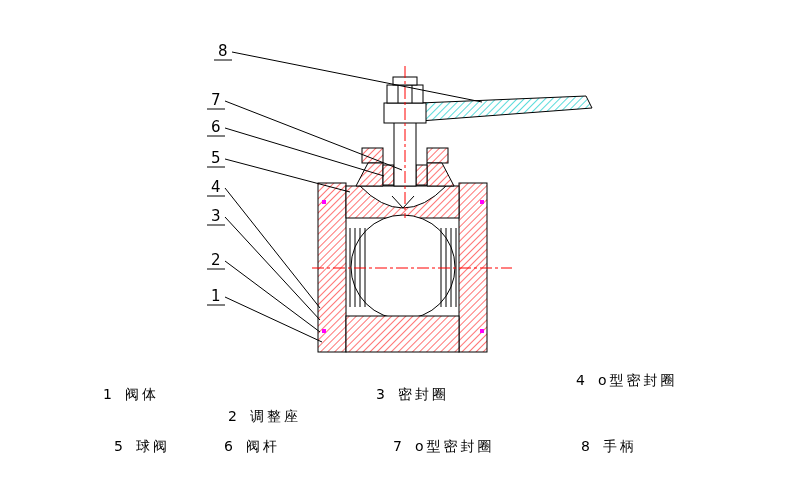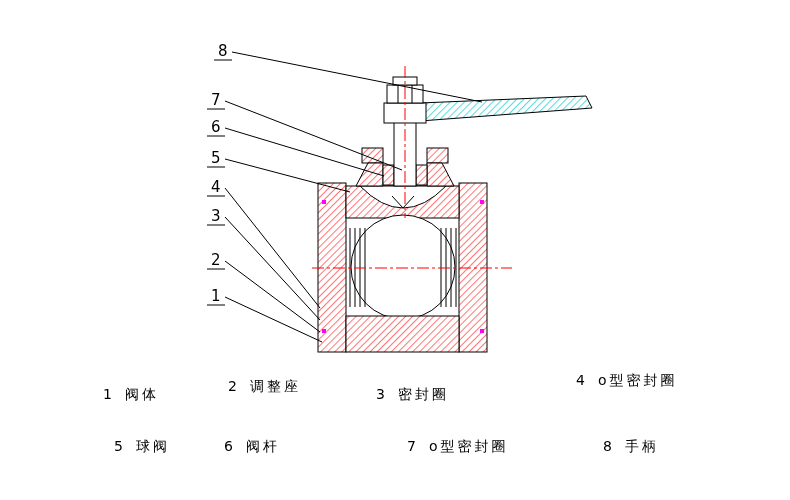--- a/index.html
+++ b/index.html
@@ -94,37 +94,37 @@
     <text class="callout" x="211" y="265">2</text>
     <line x1="207" y1="269" x2="225" y2="269" stroke="#000"></line>
     <text class="callout" x="211" y="301">1</text>
     <line x1="207" y1="305" x2="225" y2="305" stroke="#000"></line>
   </svg>
 
   <div>
     <div class="legend-item" style="left:103px;top:386px">
       <span class="num">1</span><span class="label">阀体</span>
     </div>
-    <div class="legend-item" style="left:228px;top:378px">
+    <div class="legend-item" style="left:228px;top:408px">
       <span class="num">2</span><span class="label">调整座</span>
     </div>
     <div class="legend-item" style="left:376px;top:386px">
       <span class="num">3</span><span class="label">密封圈</span>
     </div>
     <div class="legend-item" style="left:576px;top:372px">
       <span class="num">4</span><span class="label">o型密封圈</span>
     </div>
 
     <div class="legend-item" style="left:114px;top:438px">
       <span class="num">5</span><span class="label">球阀</span>
     </div>
     <div class="legend-item" style="left:224px;top:438px">
       <span class="num">6</span><span class="label">阀杆</span>
     </div>
-    <div class="legend-item" style="left:407px;top:438px">
+    <div class="legend-item" style="left:393px;top:438px">
       <span class="num">7</span><span class="label">o型密封圈</span>
     </div>
-    <div class="legend-item" style="left:603px;top:438px">
+    <div class="legend-item" style="left:581px;top:438px">
       <span class="num">8</span><span class="label">手柄</span>
     </div>
   </div>
 
 </div>
 
 </body></html>

